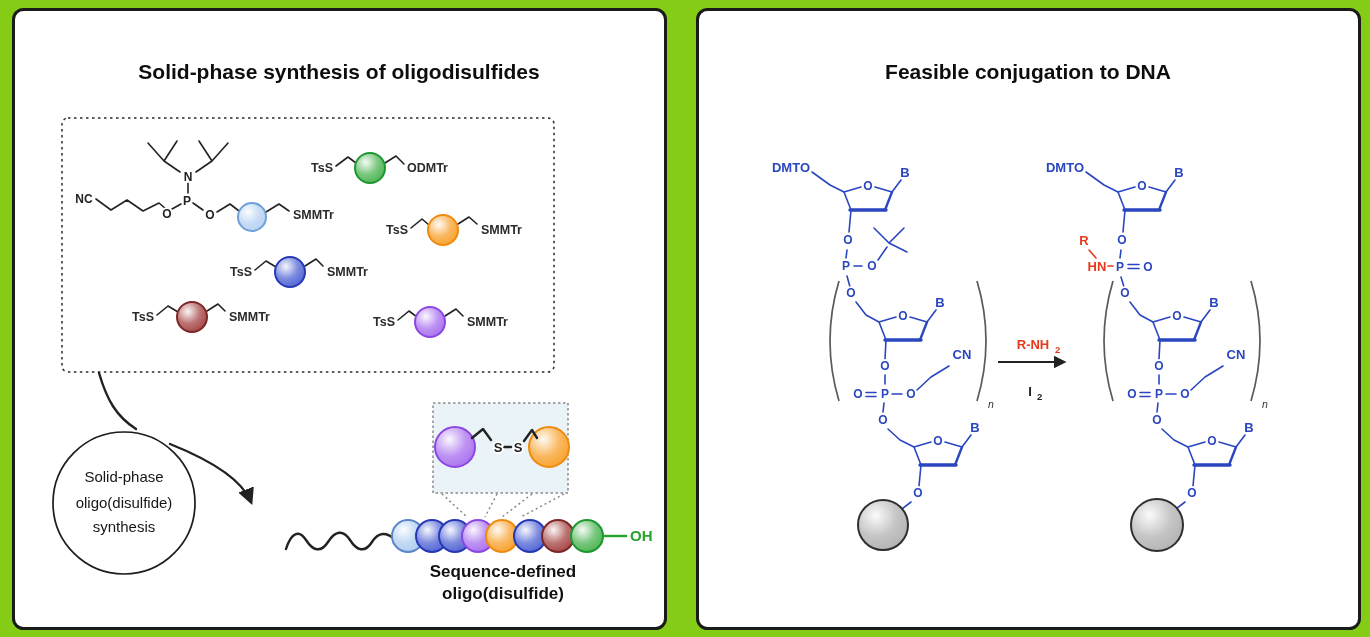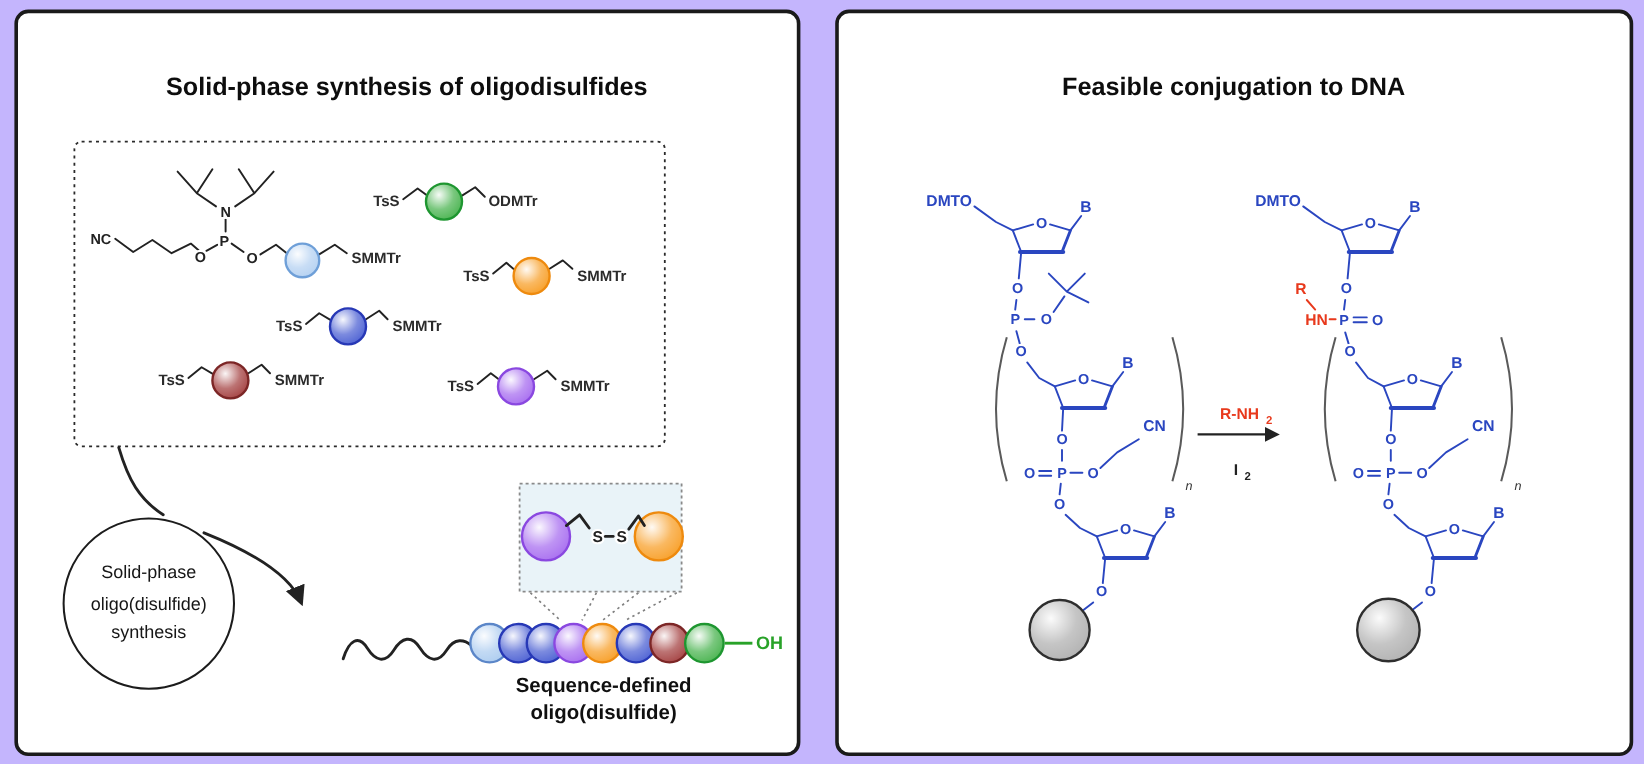--- a/index.html
+++ b/index.html
@@ -1,16 +1,16 @@
 <!DOCTYPE html>
 <html style="--dna-blue: #2a46c0; --accent-red: #e8391c; --oh-green: #28a228; --ink: #222222; --paren-gray: #5a5a5a; --inset-bg: #e9f3f8;"><head>
 <meta charset="utf-8">
 <style>
   html,body{margin:0;padding:0;background:#fff;}
-  .stage{position:relative;width:1370px;height:637px;background:#c4b5fd;overflow:hidden;
+  .stage{position:relative;width:1370px;height:637px;background:#84cc16;overflow:hidden;
          font-family:"Liberation Sans",sans-serif;}
   svg{position:absolute;left:0;top:0;}
   text{font-family:"Liberation Sans",sans-serif;}
   .panel{fill:#ffffff;stroke:#1a1a1a;stroke-width:3;}
   .t-title{font-weight:bold;font-size:21px;text-anchor:middle;fill:#0d0d0d;}
   .b-ink{stroke:var(--ink);stroke-width:1.6;fill:none;stroke-linecap:round;stroke-linejoin:round;}
   .b-ink.thick{stroke-width:2.4;}
   .b-blue{stroke:var(--dna-blue);stroke-width:1.6;fill:none;stroke-linecap:round;stroke-linejoin:round;}
   .b-blue.bold{stroke-width:3.4;}
   .b-blue.semi{stroke-width:2.4;}

